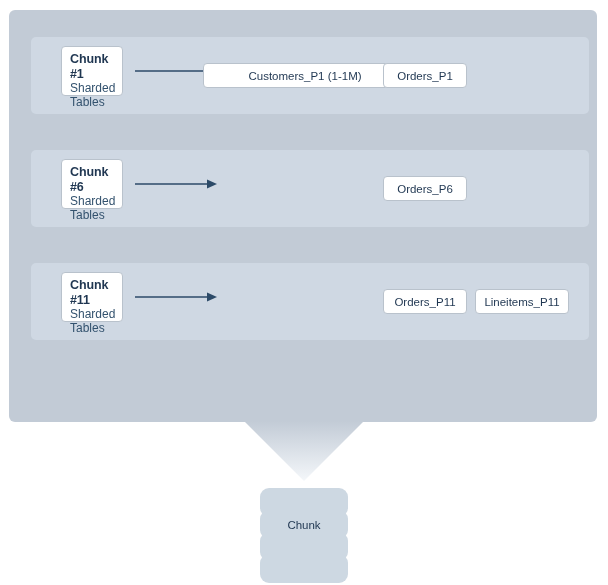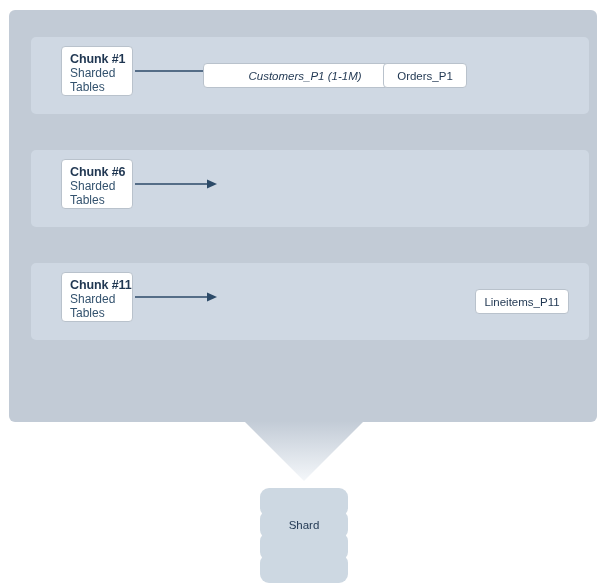--- a/index.html
+++ b/index.html
@@ -37,21 +37,21 @@
   }
   #chunk-row-0 { top: 27px; }
   #chunk-row-1 { top: 140px; }
   #chunk-row-2 { top: 253px; }
 
   
   .chunk-box {
     position: absolute;
     left: 30px;
     top: 9px;
-    width: 72px;
+    width: 62px;
     height: 50px;
     background: #ffffff;
     border: 1px solid #b9c2cc;
     border-radius: 4px;
     padding: 5px 0 13px 8px;
     box-sizing: border-box;
   }
   .chunk-title {
     font-size: 12.5px;
     font-weight: bold;
@@ -83,21 +83,21 @@
     border-radius: 4px;
     color: #1f3651;
     font-size: 11.5px;
     display: flex;
     align-items: center;
     justify-content: center;
     box-sizing: border-box;
     top: 26px;
     white-space: nowrap;
   }
-  .tbl-a { left: 172px; width: 204px; font-style: italic; }
+  .tbl-a { left: 172px; width: 204px; }
   .tbl-b { left: 352px; width: 84px; }
   .tbl-c { left: 444px; width: 94px; }
 
   
   #stockitems-box {
     position: absolute;
     left: 183px;
     top: 367px;
     width: 198px;
     height: 25px;
@@ -183,49 +183,51 @@
       <div class="chunk-title">Chunk #6</div>
       <div class="chunk-sub">Sharded</div>
       <div class="chunk-sub">Tables</div>
     </div>
 
     <svg class="arrow" viewBox="0 0 82 12">
       <line x1="0" y1="6" x2="72" y2="6" stroke="#2c4a68" stroke-width="1.3"></line>
       <polygon points="72,1.5 82,6 72,10.5" fill="#2c4a68"></polygon>
     </svg>
 
+    <div class="tbl tbl-b">Orders_P6</div>
   </div>
 
   <div class="chunk-row" id="chunk-row-2">
 
     <div class="chunk-box">
       <div class="chunk-title">Chunk #11</div>
       <div class="chunk-sub">Sharded</div>
       <div class="chunk-sub">Tables</div>
     </div>
 
     <svg class="arrow" viewBox="0 0 82 12">
       <line x1="0" y1="6" x2="72" y2="6" stroke="#2c4a68" stroke-width="1.3"></line>
       <polygon points="72,1.5 82,6 72,10.5" fill="#2c4a68"></polygon>
     </svg>
 
+    <div class="tbl tbl-b">Orders_P11</div>
     <div class="tbl tbl-c">Lineitems_P11</div>
   </div>
 
 </div>
 
 <svg id="funnel" viewBox="0 0 120 60" preserveAspectRatio="none">
   <defs>
     <linearGradient id="funnel-grad" x1="0" y1="0" x2="0" y2="1">
       <stop offset="0%" stop-color="#c2cbd6" stop-opacity="1"></stop>
       <stop offset="100%" stop-color="#f4f7fa" stop-opacity="1"></stop>
     </linearGradient>
   </defs>
   <polygon points="0,0 120,0 60,60" fill="url(#funnel-grad)"></polygon>
 </svg>
 
 <div id="shard-cylinder">
   <div class="cyl-seg" id="cyl-seg-0"></div>
   <div class="cyl-seg" id="cyl-seg-1"></div>
   <div class="cyl-seg" id="cyl-seg-2"></div>
   <div class="cyl-seg" id="cyl-seg-3"></div>
-  <div id="shard-cylinder-label">Shard</div>
+  <div id="shard-cylinder-label">Chunk</div>
 </div>
 
 </body></html>

